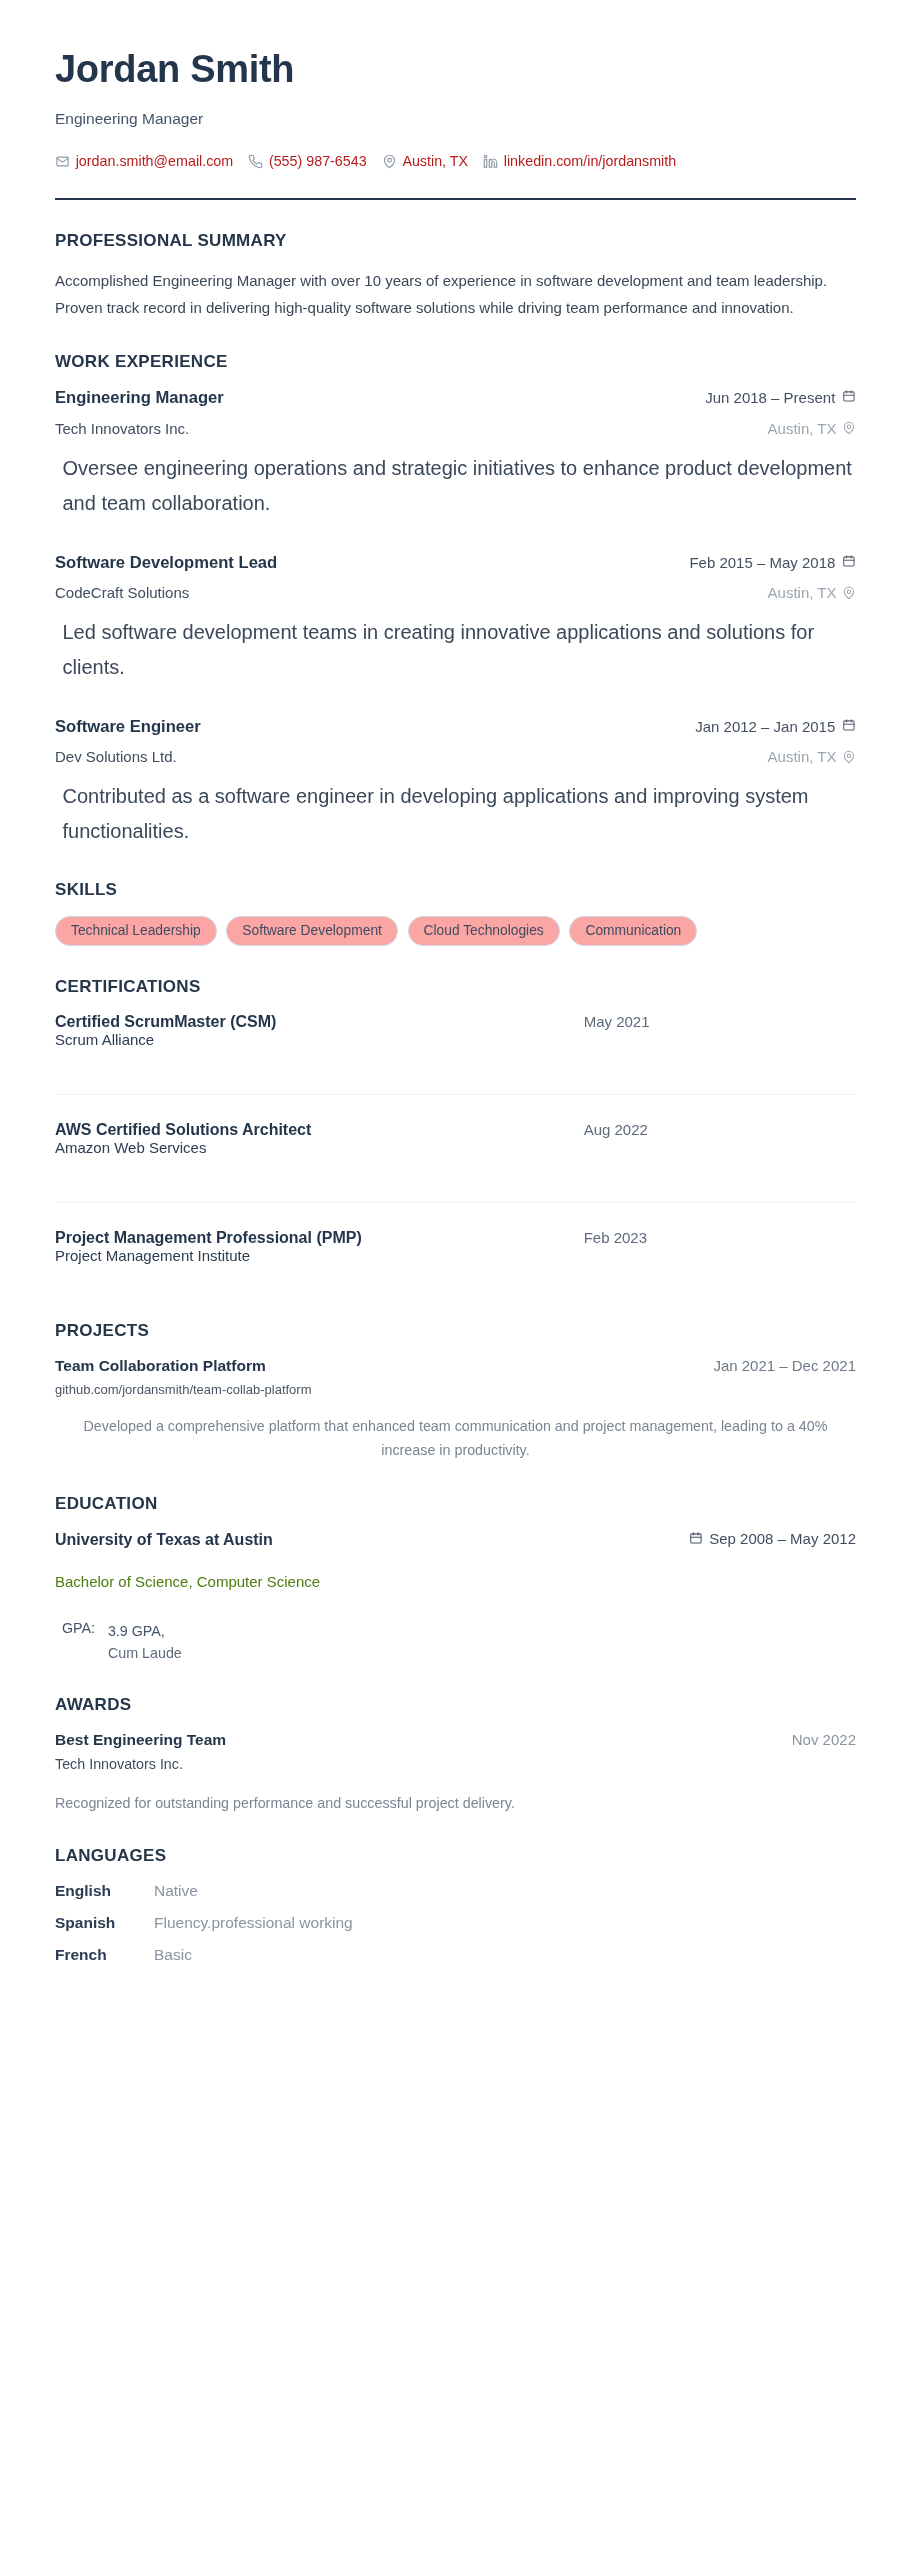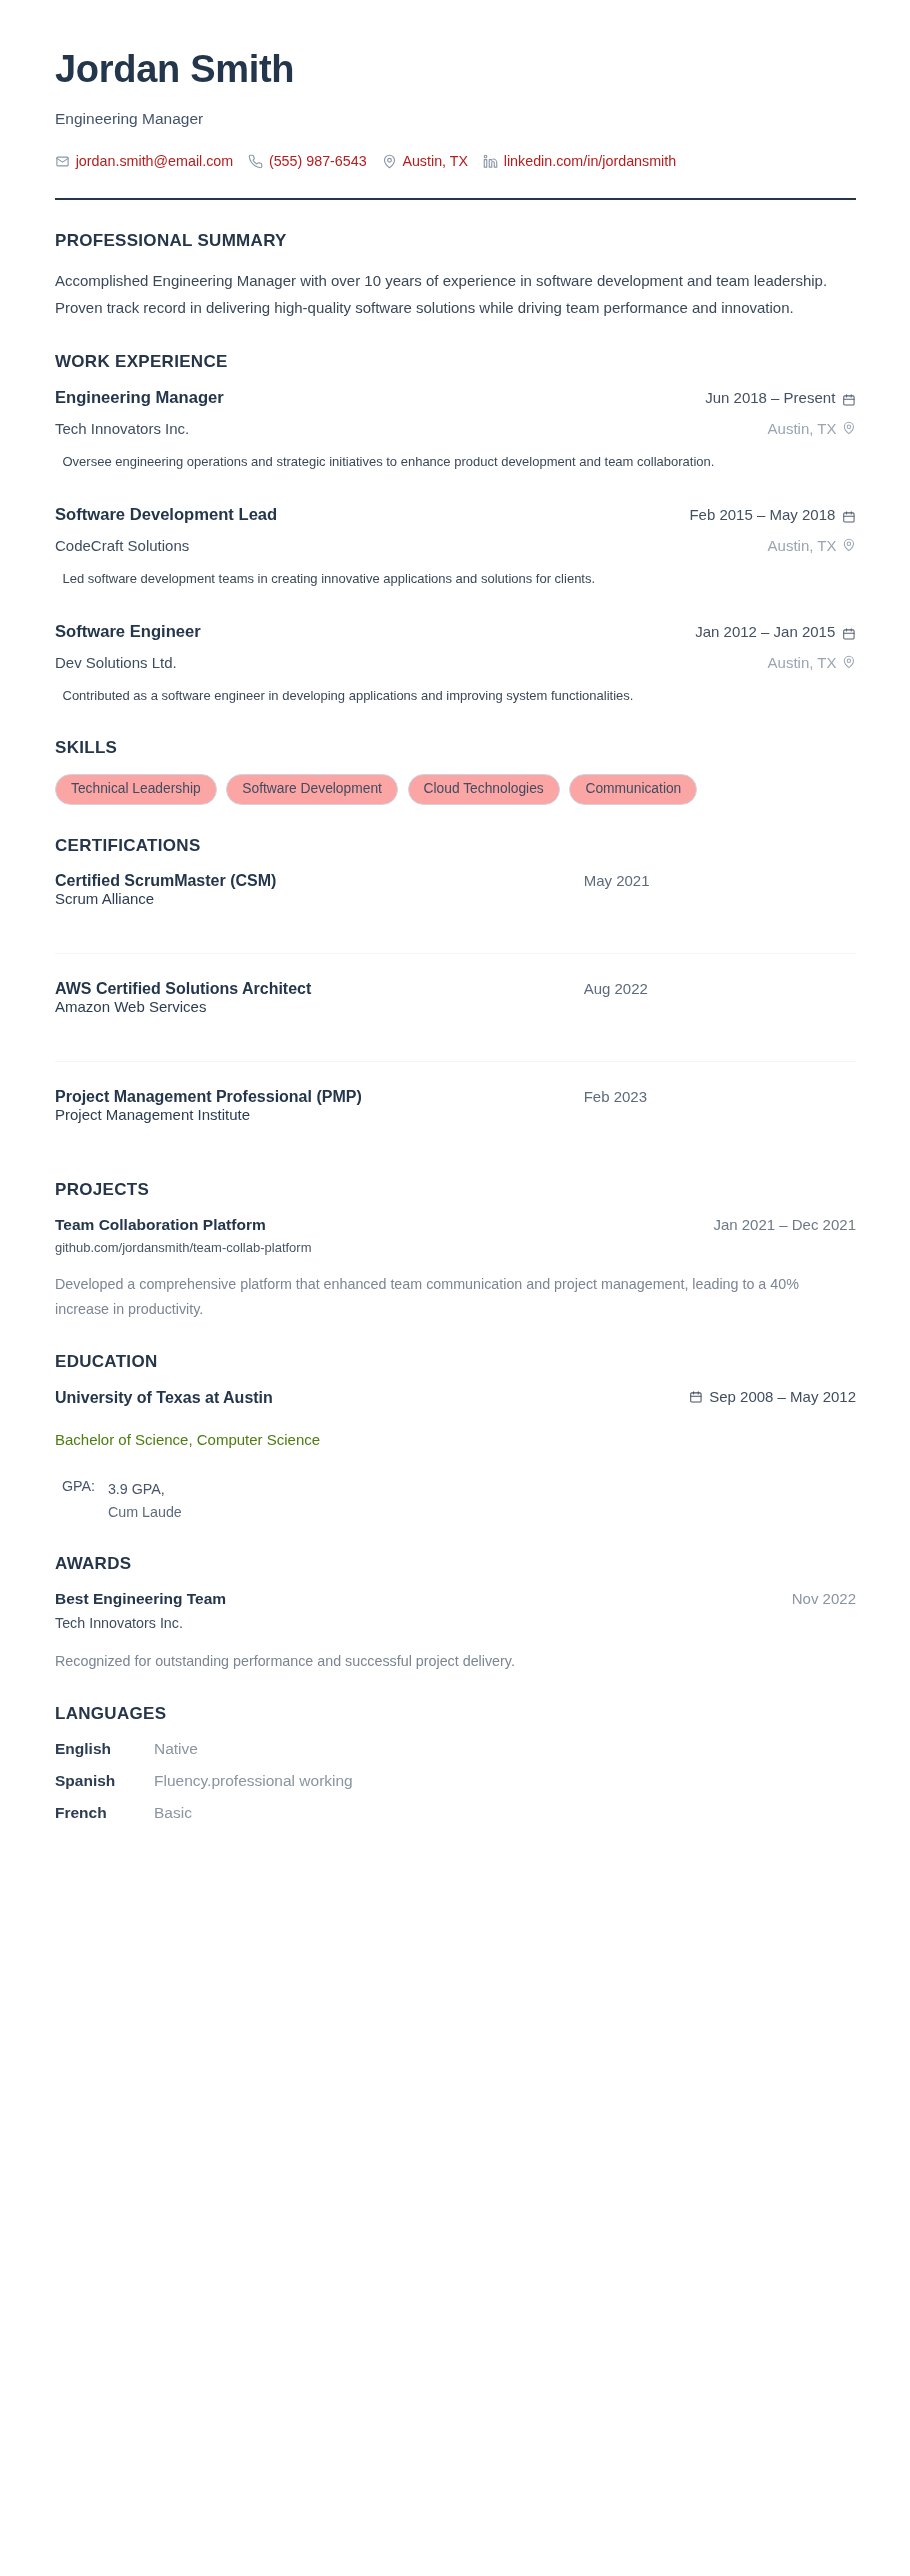--- a/index.html
+++ b/index.html
@@ -46,30 +46,30 @@
   p.body-text { font-size: 15px; line-height: 1.8; color: #3b4859; }
 
   
   .xp { margin-bottom: 32px; }
   .xp:last-child { margin-bottom: 0; }
   .row { display: flex; justify-content: space-between; align-items: baseline; }
   .xp-title { font-size: 16.6px; font-weight: 700; color: #24364c; }
   .company { font-size: 15px; color: #3f4d60; margin-top: 5.7px; }
   .row2 { margin-top: 5.7px; }
   .date-right {
-    display: inline-flex; align-items: flex-end; gap: 6.9px;
+    display: inline-flex; align-items: flex-start; gap: 6.9px;
     font-size: 15px; color: #445061;
   }
   .date-right svg, .loc-right svg { width: 13.8px; height: 13.8px; flex: none; }
   .date-right svg { color: #55617220; color: #556172; }
   .loc-right {
     display: inline-flex; align-items: center; gap: 5.7px;
     font-size: 15px; color: #9aa5b2;
   }
-  .xp .desc { margin-top: 13.8px; padding-left: 7.5px; font-size: 13px; line-height: 1.75; color: #3b4859; }
+  .xp .desc { margin-top: 13.8px; padding-left: 7.5px; font-size: 20px; line-height: 1.75; color: #3b4859; }
 
   
   .pill-row { display: flex; flex-wrap: wrap; gap: 9.7px; margin-top: 3.4px; }
   .pill {
     font-size: 13.8px;
     color: #3f4d60;
     background: #fca5a5;
     border: 1.1px solid #ccd6e3;
     border-radius: 573px;
     padding: 5.2px 15px;
@@ -82,21 +82,21 @@
   .cert:last-child { border-bottom: none; padding-bottom: 26px; }
   .cert-row { display: flex; align-items: baseline; }
   .cert-name { flex: 0 0 66%; font-size: 16px; font-weight: 700; color: #24364c; }
   .cert-date { font-size: 15px; color: #5d6b7c; }
   .cert-issuer { font-size: 15px; font-weight: 400; color: #2c3c52; }
 
   
   .proj-name { font-size: 15.5px; font-weight: 700; color: #24364c; }
   .proj-date { font-size: 15px; color: #6e7a89; }
   .proj-url { margin-top: 6.9px; font-size: 13px; color: #4a5565; }
-  .proj-desc { margin-top: 17px; font-size: 14.3px; line-height: 1.7; color: #7b8593; }
+  .proj-desc { margin-top: 17px; font-size: 14.3px; line-height: 1.7; color: #7b8593; text-align: center; }
 
   
   .edu-school { font-size: 16px; font-weight: 700; color: #24364c; }
   .edu-date {
     display: inline-flex; align-items: center; gap: 6.9px;
     font-size: 15px; color: #3f4d60;
   }
   .edu-date svg { width: 13.8px; height: 13.8px; color: #445061; flex: none; }
   .edu-degree { margin-top: 24px; font-size: 15px; color: #4d7c0f; }
   .gpa-block { margin-top: 30px; padding-left: 6.9px; display: flex; font-size: 14.3px; color: #46546a; }

